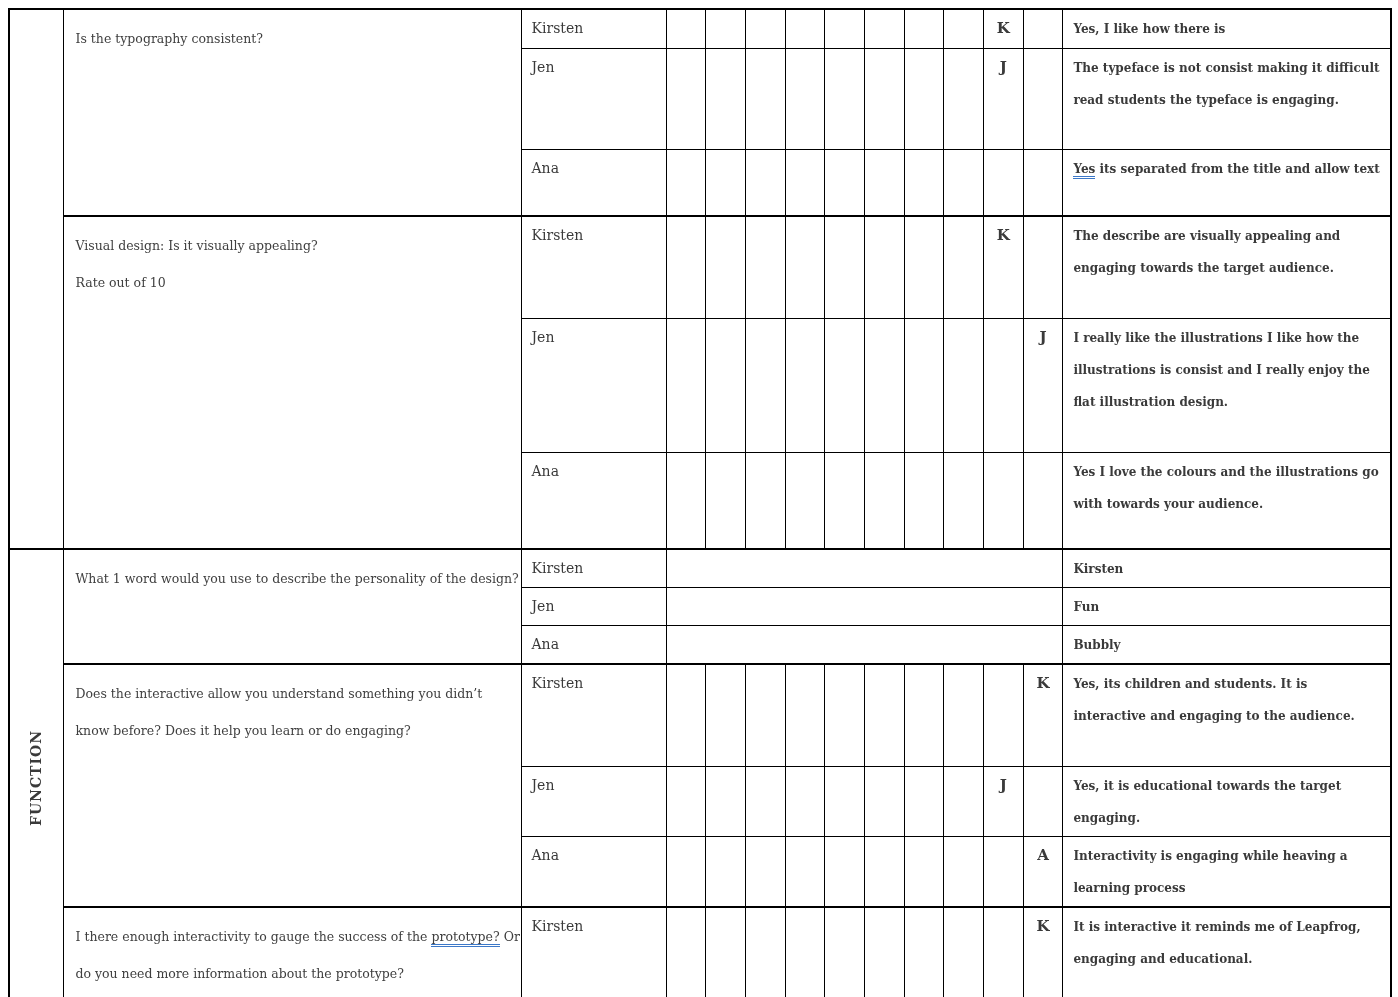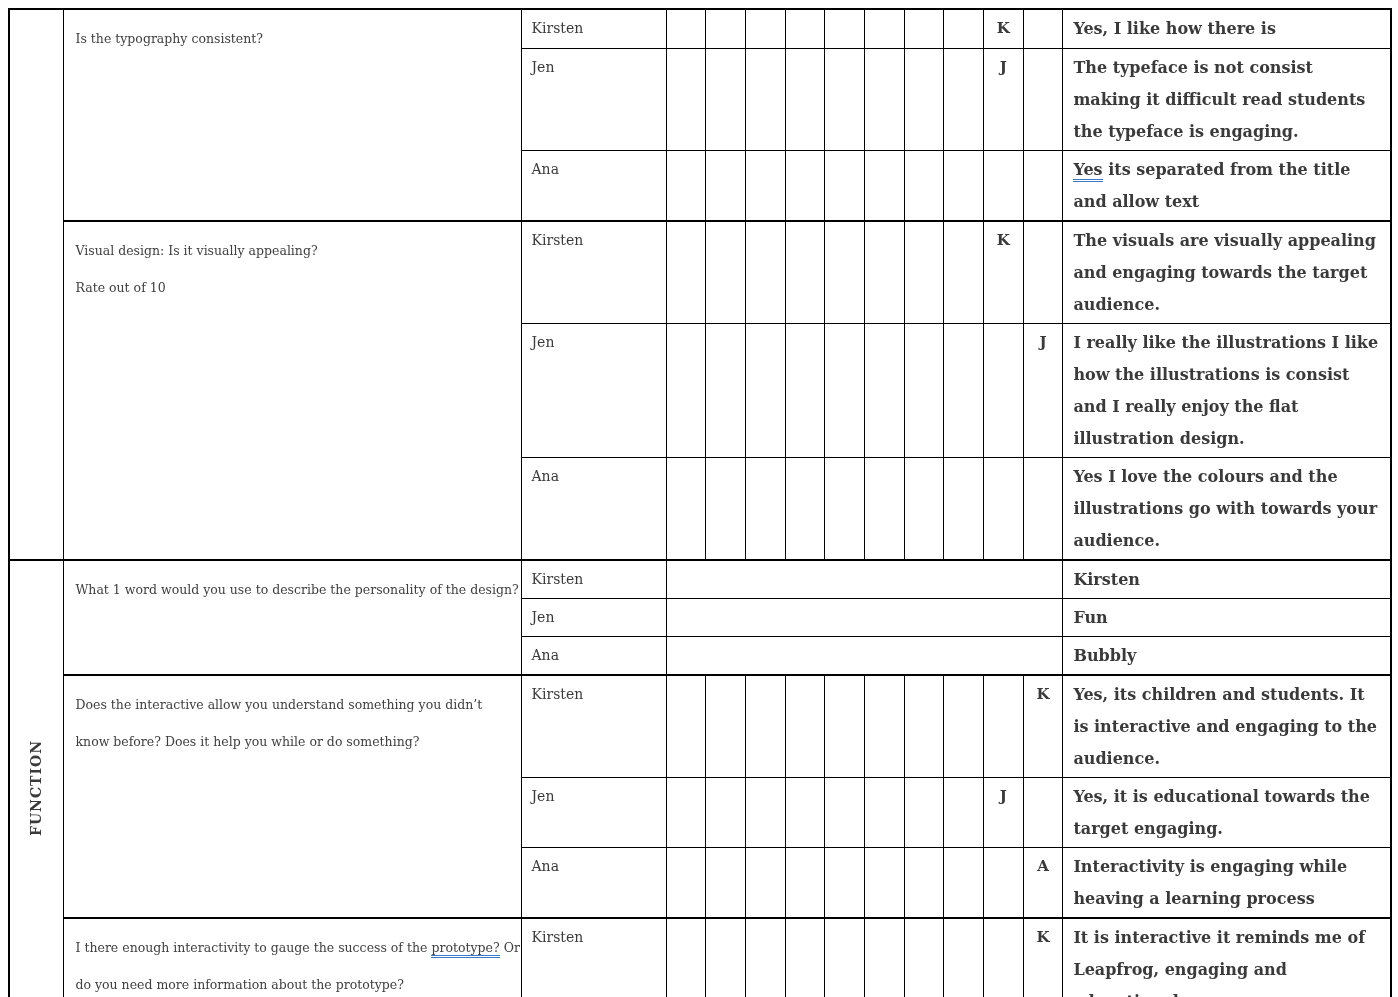--- a/index.html
+++ b/index.html
@@ -66,21 +66,21 @@
   }
   td.rate-cell {
     font-weight: bold;
     font-size: 15px;
     line-height: 32px;
     text-align: center;
     padding-top: 2px;
   }
   td.comment-cell, td.answer-cell {
     font-weight: bold;
-    font-size: 16px;
+    font-size: 12px;
     line-height: 32px;
     padding: 3px 8px 2px 10px;
   }
   .grammar {
     border-bottom: 3px double #3c78c8;
     text-align: center;
   }
 </style>
 </head>
 <body>
@@ -161,21 +161,21 @@
     <td class="rate-cell"></td>
     <td class="rate-cell"></td>
     <td class="rate-cell"></td>
     <td class="rate-cell"></td>
     <td class="rate-cell"></td>
     <td class="rate-cell"></td>
     <td class="rate-cell"></td>
     <td class="rate-cell"></td>
     <td class="rate-cell">K</td>
     <td class="rate-cell"></td>
-    <td class="comment-cell">The visuals are visually appealing and engaging towards the target audience.</td>
+    <td class="comment-cell">The describe are visually appealing and engaging towards the target audience.</td>
   </tr>
   <tr style="height:134px">
     <td class="name-cell">Jen</td>
     <td class="rate-cell"></td>
     <td class="rate-cell"></td>
     <td class="rate-cell"></td>
     <td class="rate-cell"></td>
     <td class="rate-cell"></td>
     <td class="rate-cell"></td>
     <td class="rate-cell"></td>
@@ -217,21 +217,21 @@
   </tr>
   <tr style="height:32px">
     <td class="name-cell">Ana</td>
     <td class="rate-cell" colspan="10"></td>
     <td class="answer-cell">Bubbly</td>
   </tr>
 
   <tr class="thick" style="height:102px">
     <td class="q-cell" rowspan="3">
       <div class="q-line">Does the interactive allow you understand something you didn’t</div>
-      <div class="q-line">know before? Does it help you while or do something?</div>
+      <div class="q-line">know before? Does it help you learn or do engaging?</div>
     </td>
     <td class="name-cell">Kirsten</td>
     <td class="rate-cell"></td>
     <td class="rate-cell"></td>
     <td class="rate-cell"></td>
     <td class="rate-cell"></td>
     <td class="rate-cell"></td>
     <td class="rate-cell"></td>
     <td class="rate-cell"></td>
     <td class="rate-cell"></td>

